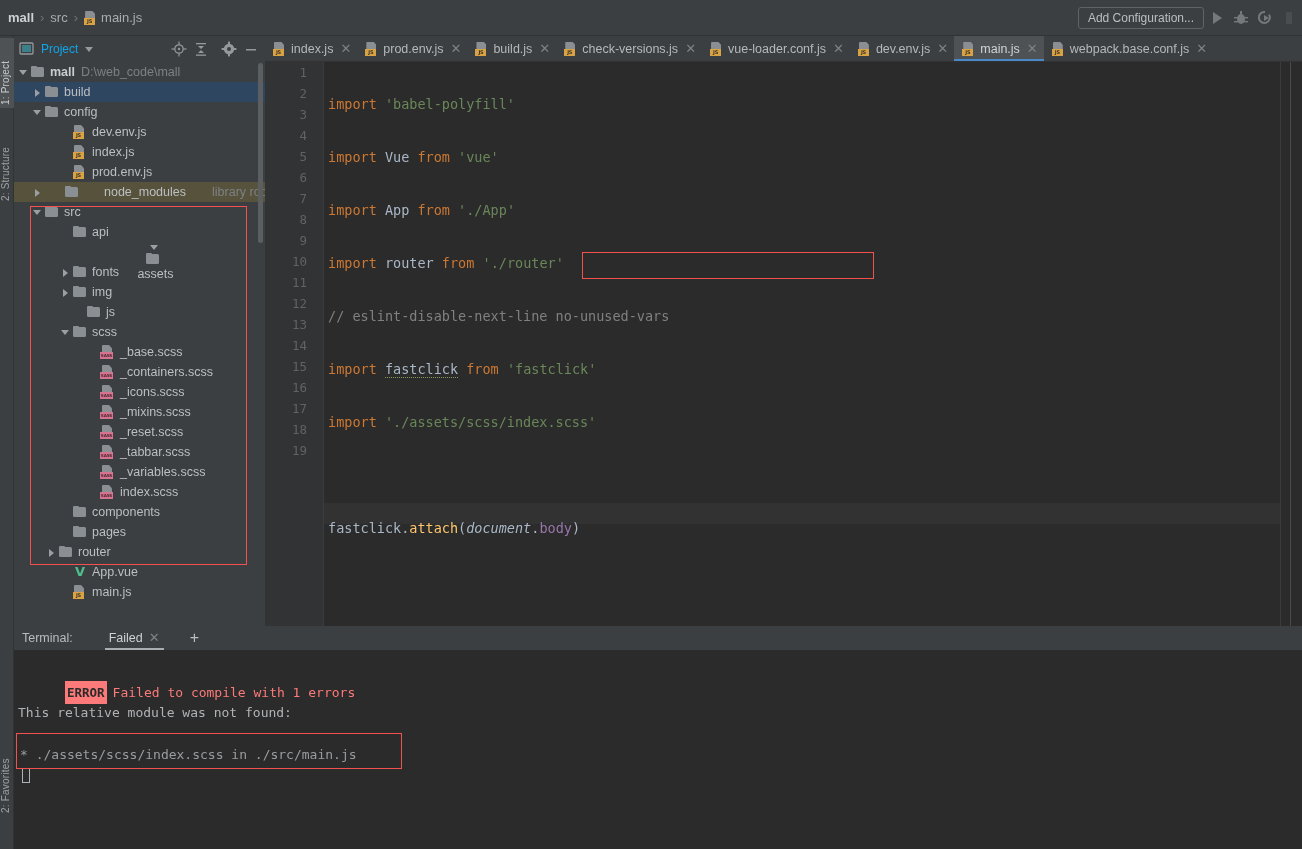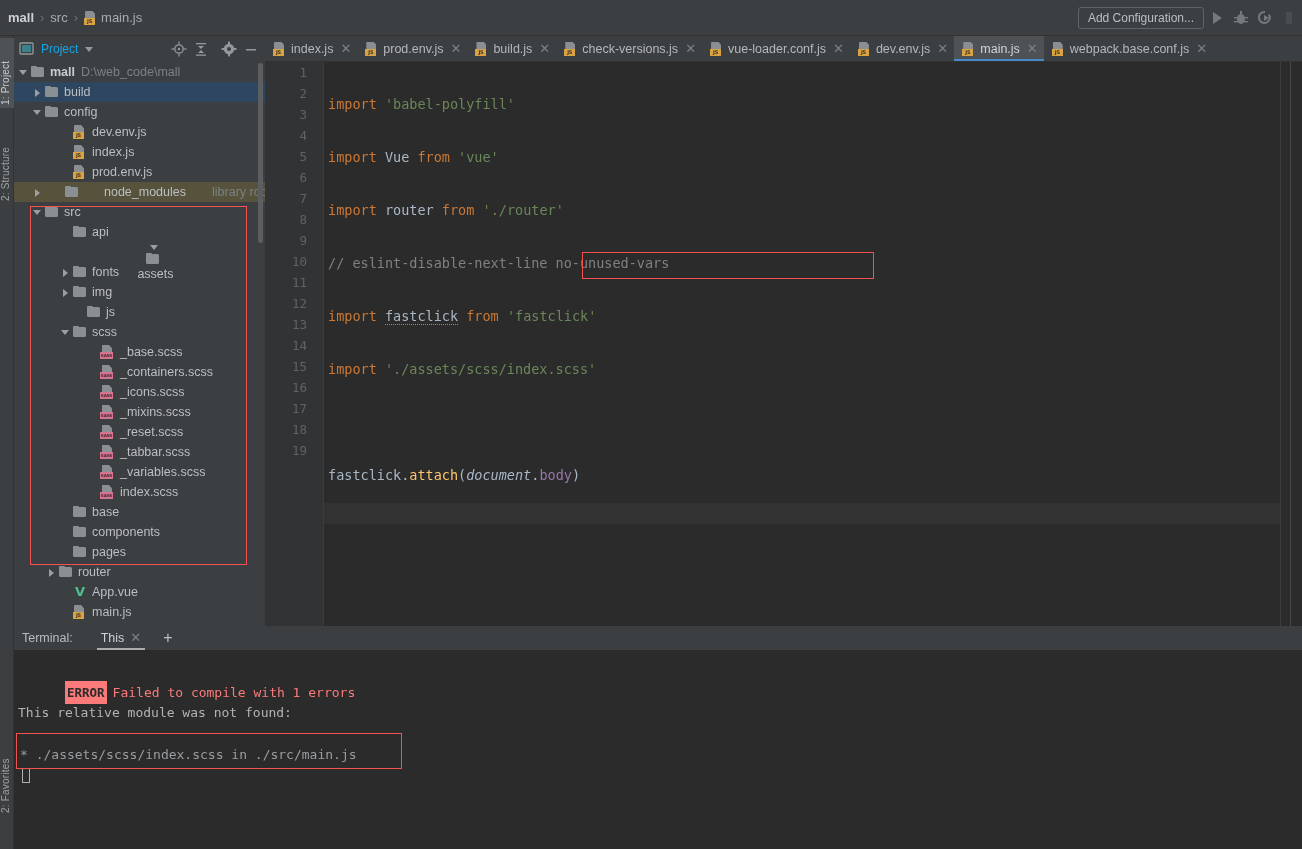--- a/index.html
+++ b/index.html
@@ -220,21 +220,21 @@
     background: #4a4a4a;
   }
 
   
   #terminal {
     position: absolute; left: 14px; top: 626px; width: 1288px; height: 223px;
     background: #2b2b2b;
   }
   #term-head {
     height: 24px; background: #3c3f41; display: flex; align-items: center;
-    gap: 8px; padding-left: 8px; font-size: 12.5px; color: #b9bcbf;
+    gap: 16px; padding-left: 8px; font-size: 12.5px; color: #b9bcbf;
   }
   #term-head .tlabel { margin-right: 14px; }
   #term-head .ttab {
     display: flex; align-items: center; gap: 6px; padding: 0 6px;
     height: 24px; color: #cfd2d4; position: relative;
   }
   #term-head .ttab::after {
     content: ""; position: absolute; left: 2px; right: 2px; bottom: 0;
     height: 2px; background: #a9adb0;
   }
@@ -470,25 +470,20 @@
         </div>
         <div class="row" style="padding-left: 74px;">
           <span class="arrow"></span>
           <span class="sass-icon fileico"></span>
           <span class="name">_variables.scss</span>
         </div>
         <div class="row" style="padding-left: 74px;">
           <span class="arrow"></span>
           <span class="sass-icon fileico"></span>
           <span class="name">index.scss</span>
-        </div>
-        <div class="row" style="padding-left: 46px;">
-          <span class="arrow"></span>
-          <span class="folder"></span>
-          <span class="name">base</span>
         </div>
         <div class="row" style="padding-left: 46px;">
           <span class="arrow"></span>
           <span class="folder"></span>
           <span class="name">components</span>
         </div>
         <div class="row" style="padding-left: 46px;">
           <span class="arrow"></span>
           <span class="folder"></span>
           <span class="name">pages</span>
@@ -578,20 +573,21 @@
       <div class="lnum" style="top: 273px;">14</div>
       <div class="lnum" style="top: 294px;">15</div>
       <div class="lnum" style="top: 315px;">16</div>
       <div class="lnum" style="top: 336px;">17</div>
       <div class="lnum" style="top: 357px;">18</div>
       <div class="lnum" style="top: 378px;">19</div>
     </div>
   <div id="code">
     <div class="cline"><span class="kw">import</span> <span class="str">'babel-polyfill'</span></div>
     <div class="cline"><span class="kw">import</span> <span class="ident">Vue</span> <span class="kw">from</span> <span class="str">'vue'</span></div>
+    <div class="cline"><span class="kw">import</span> <span class="ident">App</span> <span class="kw">from</span> <span class="str">'./App'</span></div>
     <div class="cline"><span class="kw">import</span> <span class="ident">router</span> <span class="kw">from</span> <span class="str">'./router'</span></div>
     <div class="cline"><span class="cmt">// eslint-disable-next-line no-unused-vars</span></div>
     <div class="cline"><span class="kw">import</span> <span class="ident squiggle">fastclick</span> <span class="kw">from</span> <span class="str">'fastclick'</span></div>
     <div class="cline"><span class="kw">import</span> <span class="str">'./assets/scss/index.scss'</span></div>
     <div class="cline"></div>
     <div class="cline"><span class="ident">fastclick</span><span class="ident">.</span><span class="fn">attach</span><span class="ident">(</span><span class="italicv">document</span><span class="ident">.</span><span class="prop">body</span><span class="ident">)</span></div>
     <div class="cline"></div>
     <div class="cline">  </div>
     
     
@@ -605,21 +601,21 @@
   <div class="redbox" style="left:317px; top:190px; width:292px; height:27px;"></div>
   <div id="editor-scroll">
     <div id="editor-scroll-line"></div>
   </div>
 </div>
 
 <div id="terminal">
   <div id="term-head">
     <span class="tlabel">Terminal:</span>
     <span class="ttab">
-      <span>This</span>
+      <span>Failed</span>
       <span class="x">✕</span>
     </span>
     <span class="plus">+</span>
   </div>
   <div id="term-body">
     <div class="tline">
       <span class="badge-error">ERROR</span><span class="terr">Failed to compile with 1 errors</span>
     </div>
     <div class="tline">&nbsp;</div>
     <div class="tline"><span class="tnorm">This relative module was not found:</span></div>

